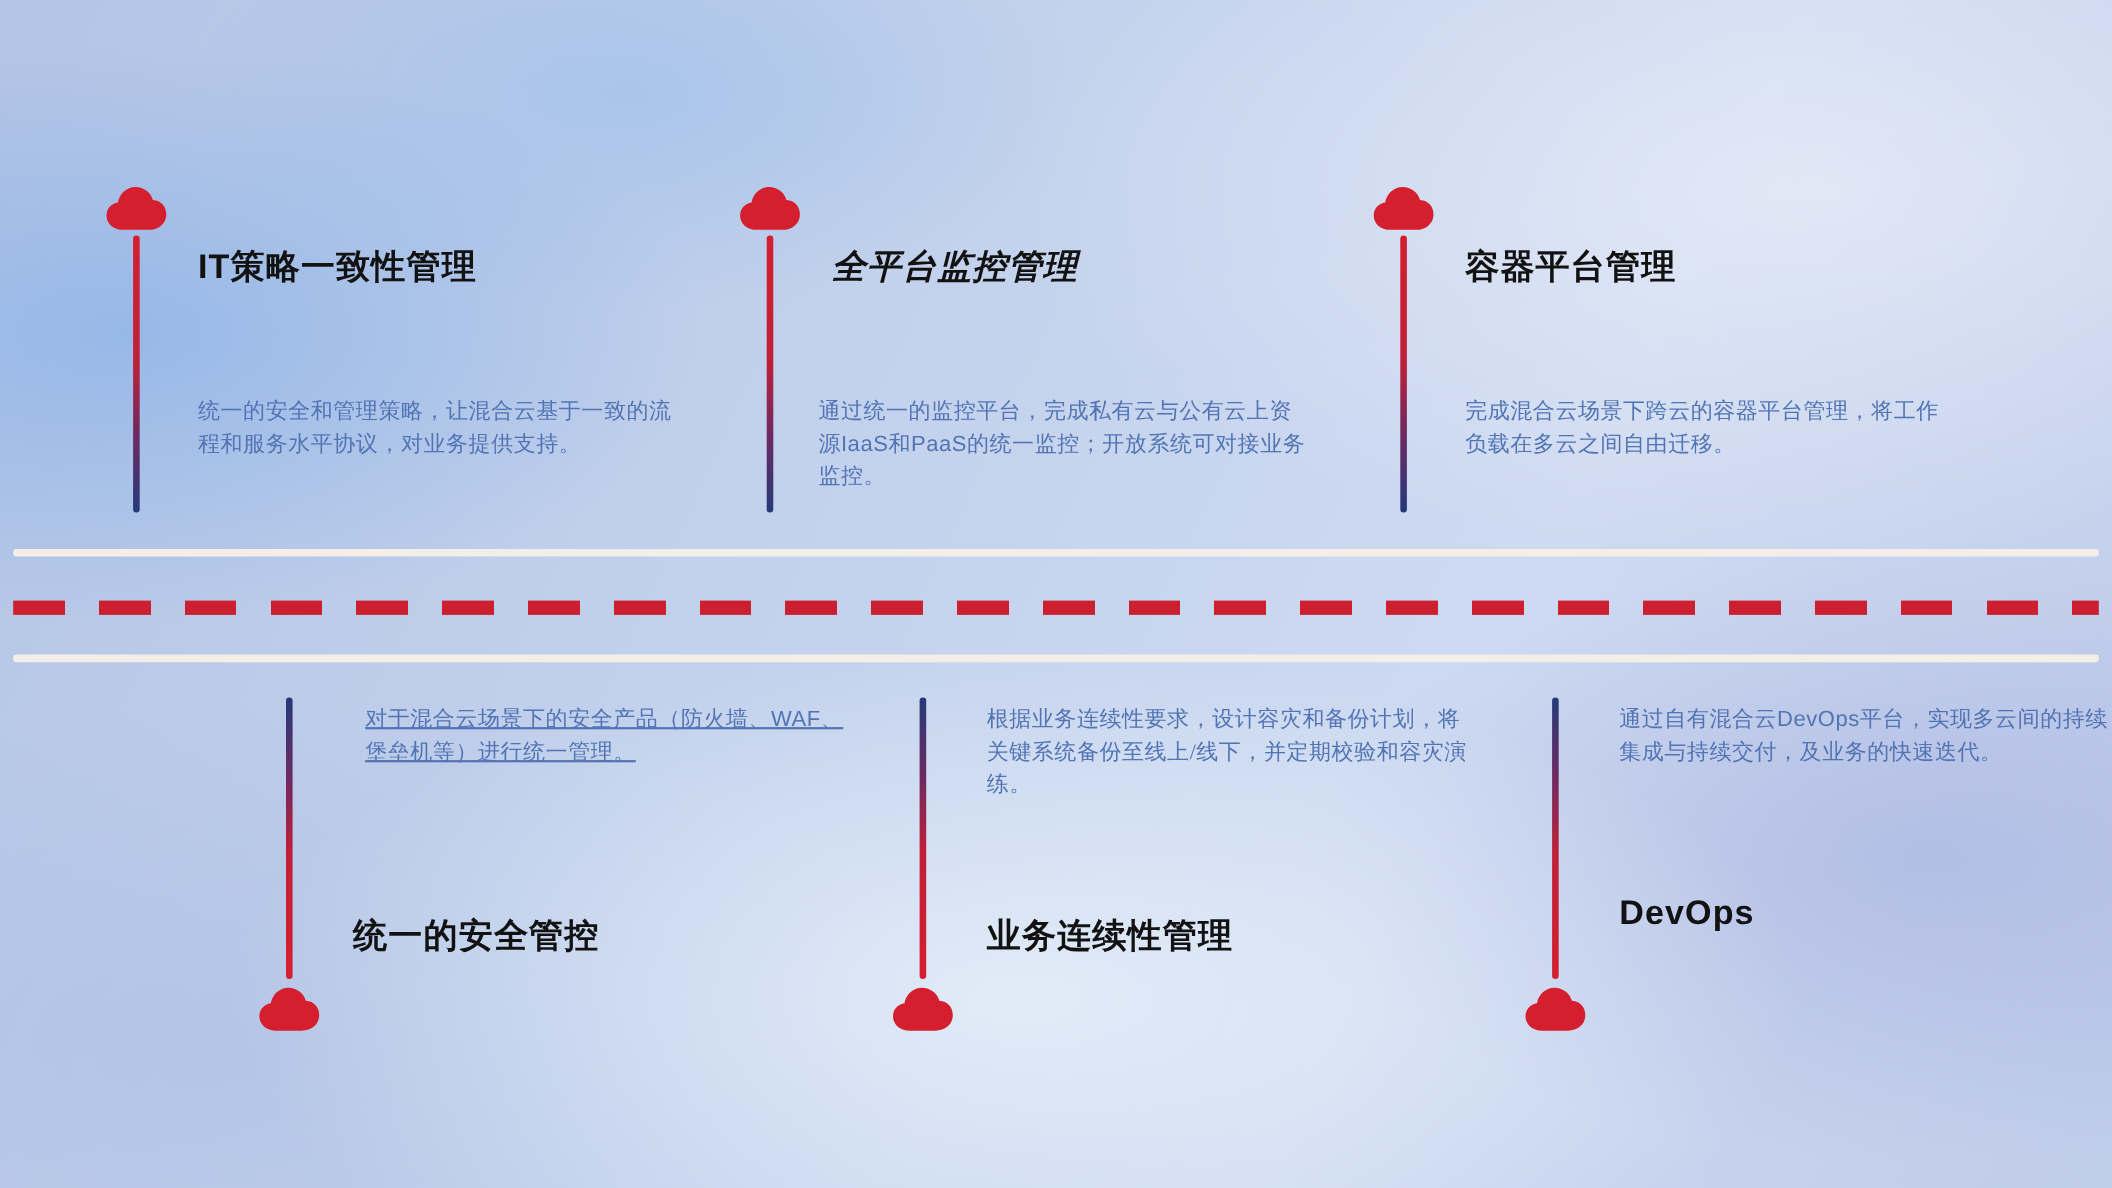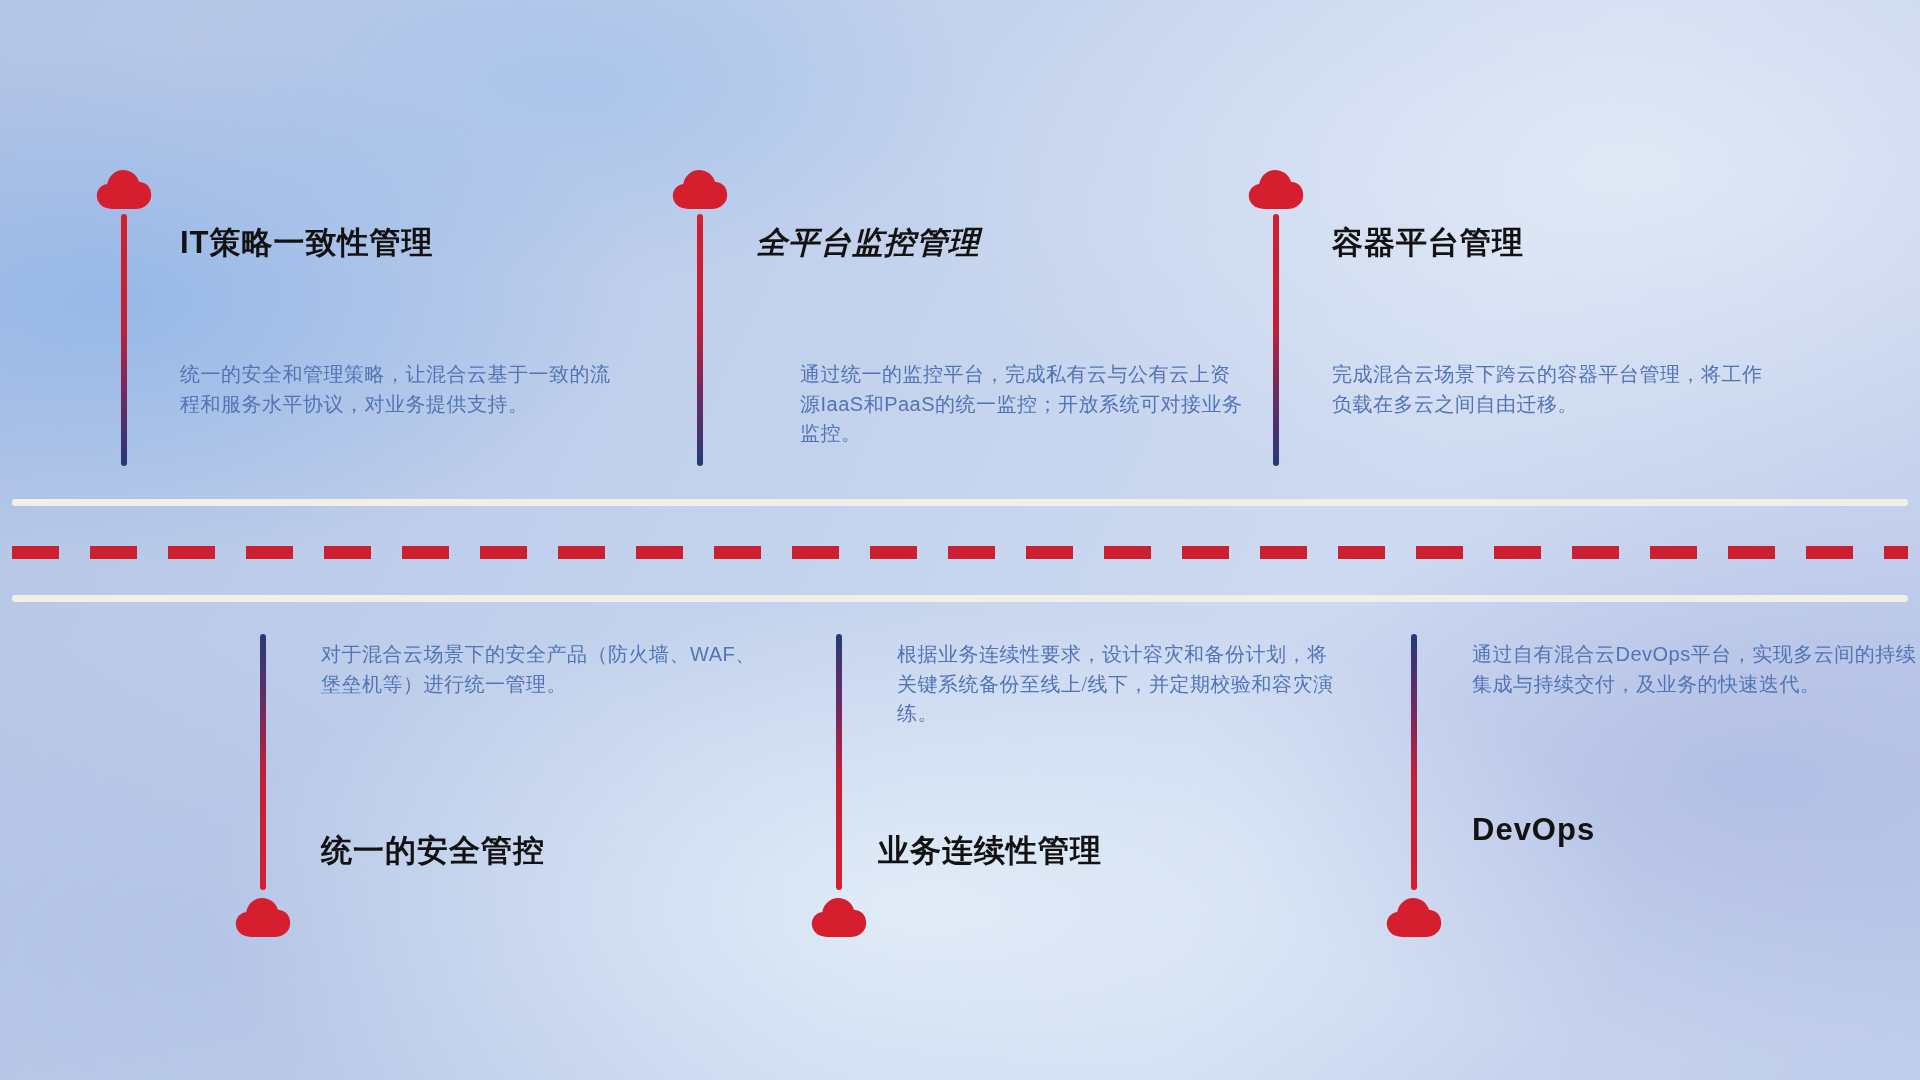--- a/index.html
+++ b/index.html
@@ -84,35 +84,35 @@
   .t1 .cloud { left: 95px;  top: 168px; }
   .t2 .cloud { left: 671px; top: 168px; }
   .t3 .cloud { left: 1247px;top: 168px; }
   .t1 .stem { left: 121px;  top: 214px; height: 252px; }
   .t2 .stem { left: 697px;  top: 214px; height: 252px; }
   .t3 .stem { left: 1273px; top: 214px; height: 252px; }
   .t1 .item-title { left: 180px;  top: 222px; }
   .t2 .item-title { left: 756px;  top: 222px; font-style: italic; }
   .t3 .item-title { left: 1332px; top: 222px; }
   .t1 .item-desc { left: 180px;  top: 360px; }
-  .t2 .item-desc { left: 800px;  top: 360px; }
+  .t2 .item-desc { left: 744px;  top: 360px; }
   .t3 .item-desc { left: 1332px; top: 360px; }
 
   
   .b1 .stem { left: 260px;  top: 634px; height: 256px; }
   .b2 .stem { left: 836px;  top: 634px; height: 256px; }
   .b3 .stem { left: 1411px; top: 634px; height: 256px; }
   .b1 .cloud { left: 234px;  top: 896px; }
   .b2 .cloud { left: 810px;  top: 896px; }
   .b3 .cloud { left: 1385px; top: 896px; }
-  .b1 .item-desc { left: 321px;  top: 640px; }
+  .b1 .item-desc { left: 332px;  top: 640px; text-decoration: underline; }
   .b2 .item-desc { left: 897px;  top: 640px; font-family: Liberation Serif, serif; }
   .b3 .item-desc { left: 1472px; top: 640px; }
   .b1 .item-title { left: 321px;  top: 830px; text-align: right; }
-  .b2 .item-title { left: 878px;  top: 830px; }
+  .b2 .item-title { left: 897px;  top: 830px; }
   .b3 .item-title { left: 1472px; top: 812px; }
 
   :root { --accent: #cc1f2f; }
 </style>
 </head>
 <body>
 
 <div id="canvas">
 
   <div class="road-line upper"></div>

